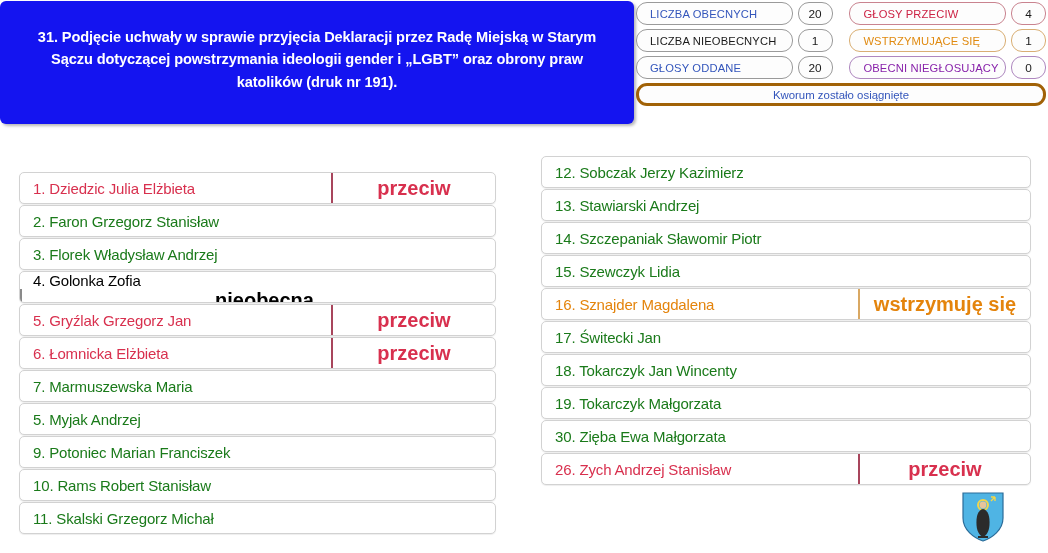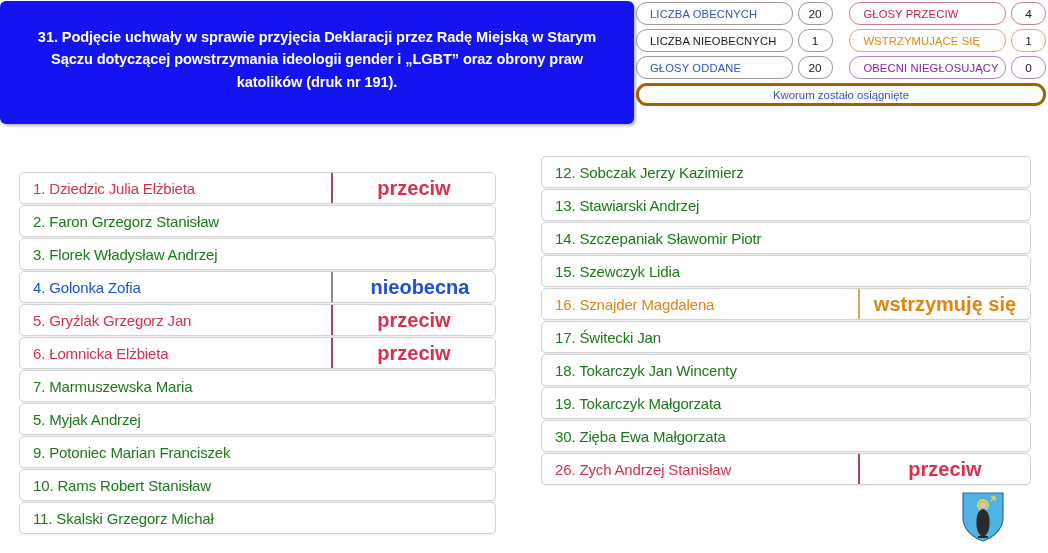--- a/index.html
+++ b/index.html
@@ -136,21 +136,21 @@
     border-left: 2px solid transparent;
     white-space: nowrap;
   }
 
   .v-za        { color: #1A7A1A; }
   .v-za        .vote-result { border-left-color: #1A7A1A; margin-top: 36px; }
   .v-przeciw   { color: #D8304E; }
   .v-przeciw   .vote-result { border-left-color: #A8455C; }
   .v-wstrzym   { color: #E4840C; }
   .v-wstrzym   .vote-result { border-left-color: #D9A863; }
-  .v-nieobecna { color: #1d4ed8; }
+  .v-nieobecna { color: #000000; flex-direction: column; }
   .v-nieobecna .vote-result { border-left-color: #8a8a8a; padding-left: 12px; }
 
   
   #coat-of-arms {
     position: absolute;
     left: 962px; top: 492px;
     width: 42px; height: 50px;
   }
 </style>
 </head>

